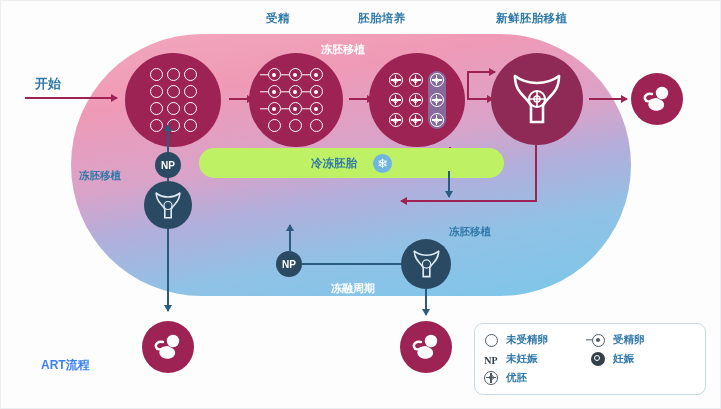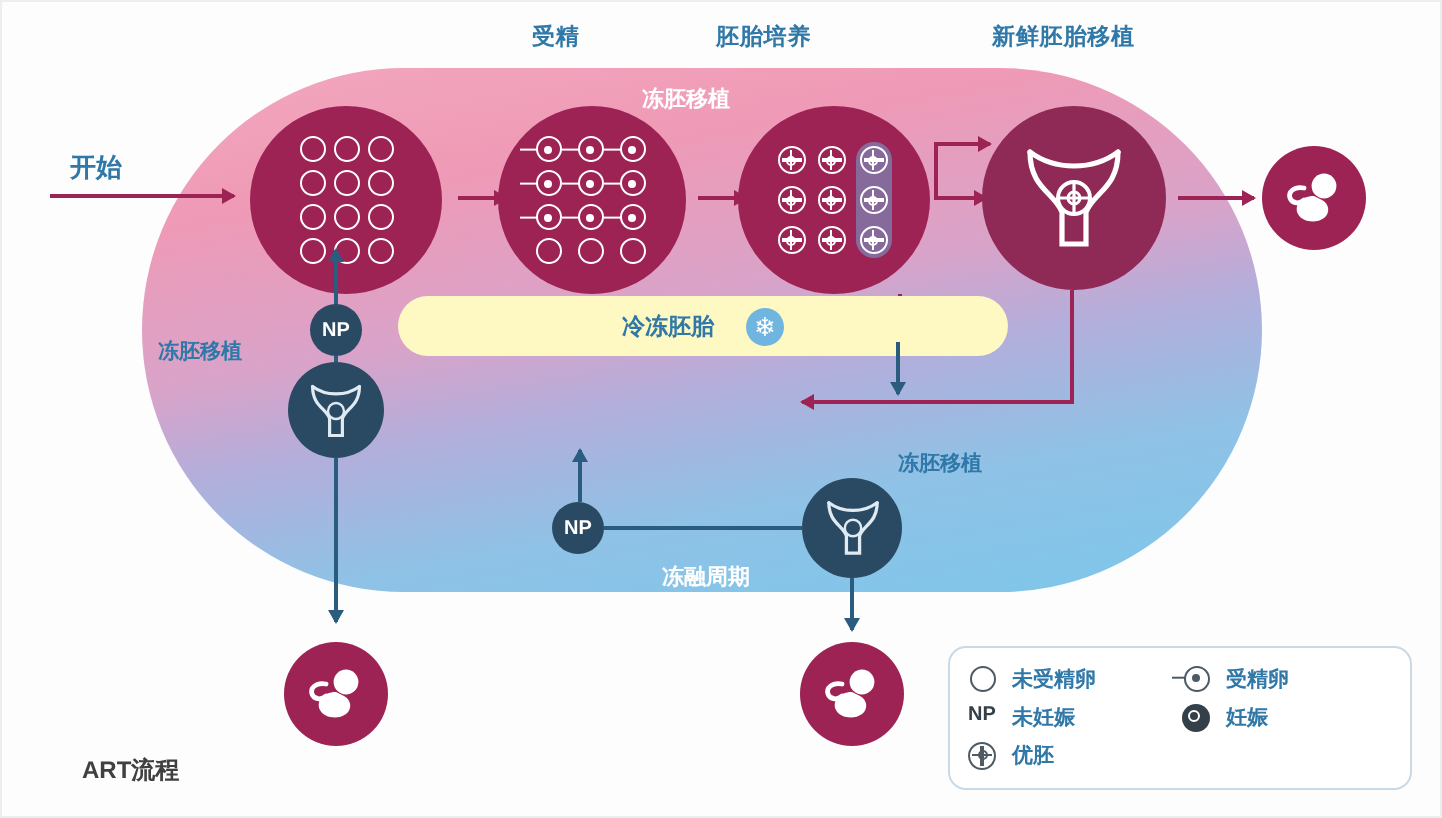--- a/index.html
+++ b/index.html
@@ -43,59 +43,59 @@
               border-top:4.5px solid transparent;border-bottom:4.5px solid transparent;}
   .ar-v-navy{width:2px;background:#2a5c80;}
   .ar-v-navy.down:after{content:"";position:absolute;left:50%;bottom:-1px;margin-left:-4.5px;border-top:7px solid #2a5c80;
               border-left:4.5px solid transparent;border-right:4.5px solid transparent;}
   .ar-v-navy.up:after{content:"";position:absolute;left:50%;top:-1px;margin-left:-4.5px;border-bottom:7px solid #2a5c80;
               border-left:4.5px solid transparent;border-right:4.5px solid transparent;}
   .line-navy-h{height:2px;background:#2a5c80;}
   .line-maroon-v{width:2px;background:#9d2354;}
 
   
-  #frozenbar{left:198px;top:147px;width:305px;height:30px;background:#fef9c3;border-radius:15px;
+  #frozenbar{left:198px;top:147px;width:305px;height:30px;background:#bef264;border-radius:15px;
              display:flex;align-items:center;justify-content:center;gap:16px;}
   #frozenbar .txt{font-size:11.5px;color:#2f78a8;font-weight:600;}
   .snow{width:19px;height:19px;border-radius:50%;background:#6fb5e0;display:flex;align-items:center;
         justify-content:center;color:#fff;font-size:13px;line-height:1;}
 
   
   .cap-white{font-size:11px;color:#fff;font-weight:700;white-space:nowrap;}
   .cap-blue{font-size:10.5px;color:#2f78a8;font-weight:700;white-space:nowrap;}
 
   
   .np{width:26px;height:26px;border-radius:50%;background:#2a4a63;color:#fff;font-size:10px;font-weight:700;
       display:flex;align-items:center;justify-content:center;}
 
   
   #legend{left:473px;top:322px;width:232px;height:72px;background:#fff;border:1px solid #c9d9e6;border-radius:9px;
           padding:6px 8px;box-sizing:border-box;display:grid;grid-template-columns:1fr 1fr;
           grid-auto-rows:19px;align-items:center;}
-  .lg{display:flex;align-items:flex-start;gap:7px;}
+  .lg{display:flex;align-items:flex-end;gap:7px;font-family:Liberation Serif, serif;}
   .lg .lb{font-size:10.5px;color:#2f78a8;font-weight:600;white-space:nowrap;}
   .lg .ic{width:16px;display:flex;align-items:center;justify-content:center;flex:none;}
   .ic-ring{width:13px;height:13px;border-radius:50%;border:1.5px solid #4d5b66;box-sizing:border-box;}
   .ic-fert{position:relative;width:13px;height:13px;border-radius:50%;border:1.5px solid #4d5b66;box-sizing:border-box;}
   .ic-fert:before{content:"";position:absolute;left:50%;top:50%;width:4px;height:4px;margin:-2px 0 0 -2px;border-radius:50%;background:#4d5b66;}
   .ic-fert:after{content:"";position:absolute;right:100%;top:50%;width:7px;height:1.3px;background:#4d5b66;transform:translateY(-50%);}
   .ic-emb{width:14px;height:14px;border-radius:50%;border:1.5px solid #4d5b66;box-sizing:border-box;position:relative;}
   .ic-emb:before{content:"";position:absolute;left:50%;top:1px;bottom:1px;width:1.3px;margin-left:-.65px;background:#4d5b66;}
   .ic-emb:after{content:"";position:absolute;top:50%;left:1px;right:1px;height:1.3px;margin-top:-.65px;background:#4d5b66;}
   .ic-emb i{position:absolute;left:50%;top:50%;width:5px;height:5px;margin:-2.5px 0 0 -2.5px;border:1.3px solid #4d5b66;border-radius:50%;box-sizing:border-box;}
   .ic-bad{opacity:.38;}
   .ic-np{font-size:10px;font-weight:700;color:#33404a;}
   .ic-preg{width:14px;height:14px;border-radius:50%;background:#33404a;position:relative;}
   .ic-preg:before{content:"";position:absolute;left:3px;top:3px;width:6px;height:6px;border-radius:50%;
                   border:1.3px solid #fff;box-sizing:border-box;}
 
   
   #overlay{left:0;top:185px;width:721px;text-align:center;font-size:40px;color:#fff;font-weight:400;
            letter-spacing:2px;white-space:nowrap;}
-  #artflow{left:40px;top:376px;font-size:12px;color:#404040;font-weight:700;}
+  #artflow{left:40px;top:356px;font-size:12px;color:#3b82f6;font-weight:700;}
   .start{font-size:13px;color:#2f78a8;font-weight:700;}
 </style>
 </head>
 <body>
 
 <div id="frame">
 
   <div class="abs stage-label" style="left:265px;top:10px;">受精</div>
   <div class="abs stage-label" style="left:357px;top:10px;text-align:center;">胚胎培养</div>
   <div class="abs stage-label" style="left:495px;top:10px;">新鲜胚胎移植</div>

